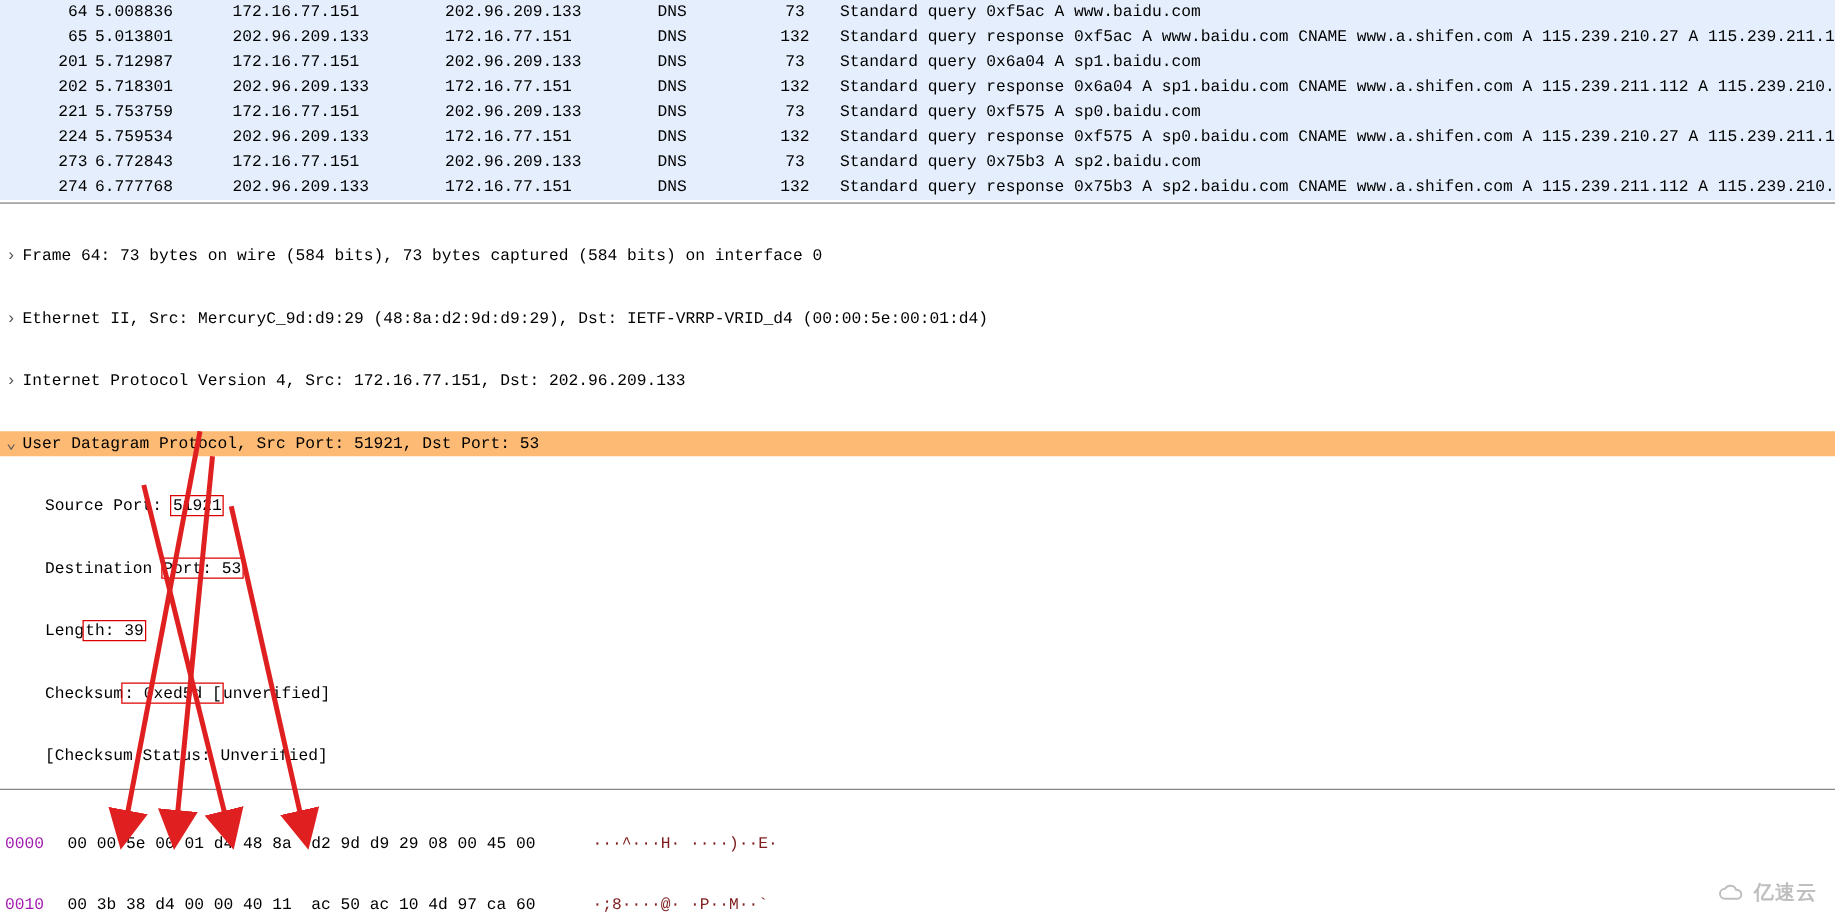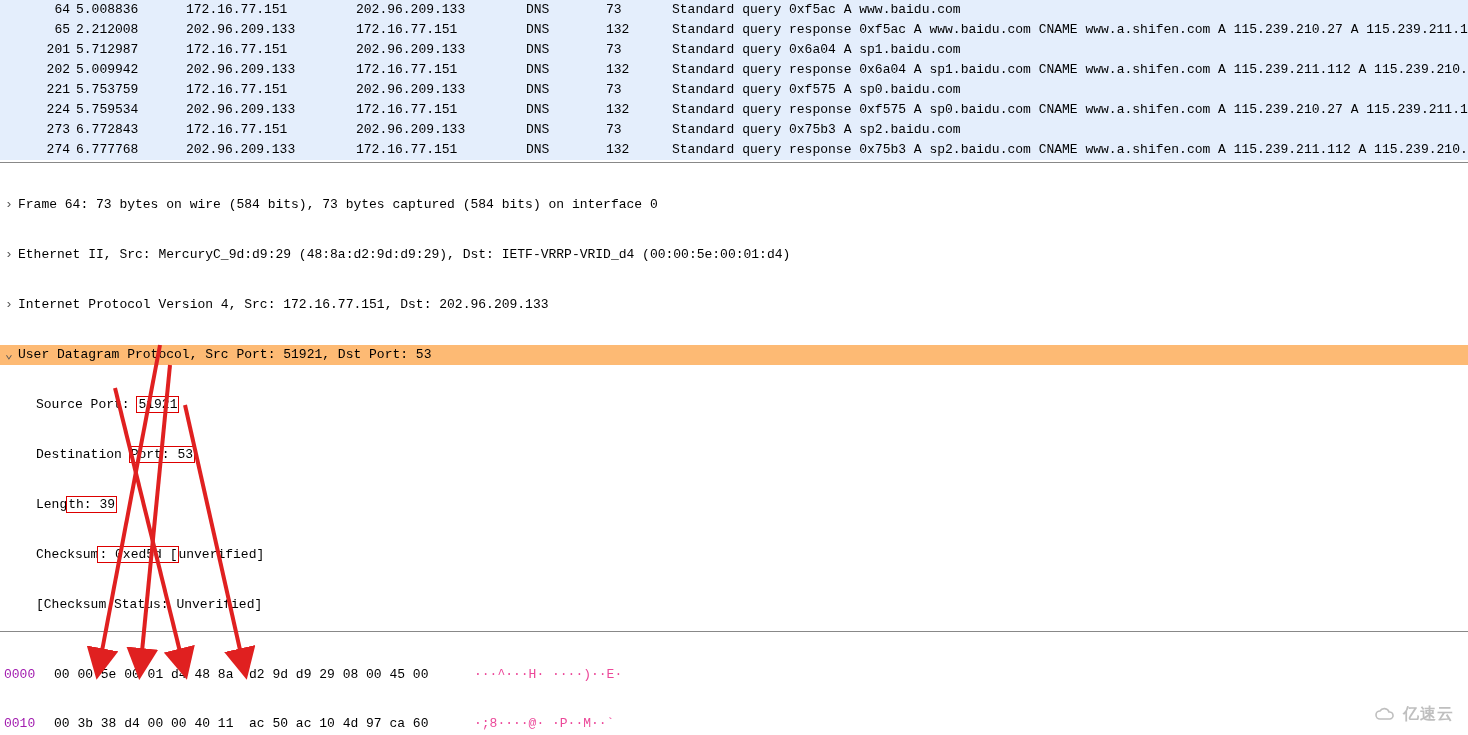--- a/index.html
+++ b/index.html
@@ -6,50 +6,50 @@
   .pane{border-top:1px solid #999}
   
   .plist{height:162px;overflow:hidden;background:#a3a3a3}
   .prow{display:flex;height:20px;line-height:20px;white-space:pre;cursor:default}
   .prow.blue{background:#e4eefc}
   .c-no{width:70px;text-align:right;padding-right:6px}
   .c-time{width:110px}
   .c-src{width:170px}
   .c-dst{width:170px}
   .c-proto{width:80px}
-  .c-len{width:60px;text-align:left;padding-right:6px}
+  .c-len{width:60px;text-align:center;padding-right:6px}
   .c-info{flex:1;overflow:hidden}
   .plist-filler{height:80px;background:#fff}
   
   .pdet{border-top:1px solid #888;height:240px;padding:2px 0 0 0;white-space:pre}
   .pdet .ln{height:20px;line-height:20px}
   .pdet .sel{background:#fdba74}
   .tri{display:inline-block;width:18px;text-align:center;color:#555}
   .ind1{padding-left:18px}
   .ind2{padding-left:36px}
   .box{border:1px solid #d00;padding:0 1px;margin:0 -1px}
   
   .pbytes{position:absolute;left:0;right:0;bottom:0;height:100px;border-top:1px solid #888;padding-top:3px;white-space:pre;background:#fff}
   .pbytes .ln{height:19px;line-height:19px}
   .off{color:#a21caf;display:inline-block;width:50px;padding-left:4px}
   .hex{display:inline-block;width:420px}
   .asc{display:inline-block}
-  .dot{color:#ec4899}
+  .dot{color:#7f1d1d}
   .watermark{position:absolute;right:14px;bottom:10px;font-family:Liberation Serif, serif;font-size:16px;font-weight:bold;color:#bfbfbf;letter-spacing:1px}
   .watermark svg{vertical-align:middle;margin-right:4px}
   .svg-overlay{position:absolute;left:0;top:0;pointer-events:none}
 </style>
 </head>
 <body>
 
 <div class="plist">
   <div class="prow blue"><span class="c-no">64</span><span class="c-time">5.008836</span><span class="c-src">172.16.77.151</span><span class="c-dst">202.96.209.133</span><span class="c-proto">DNS</span><span class="c-len">73</span><span class="c-info">Standard query 0xf5ac A www.baidu.com</span></div>
-  <div class="prow blue"><span class="c-no">65</span><span class="c-time">2.212008</span><span class="c-src">202.96.209.133</span><span class="c-dst">172.16.77.151</span><span class="c-proto">DNS</span><span class="c-len">132</span><span class="c-info">Standard query response 0xf5ac A www.baidu.com CNAME www.a.shifen.com A 115.239.210.27 A 115.239.211.112</span></div>
+  <div class="prow blue"><span class="c-no">65</span><span class="c-time">5.013801</span><span class="c-src">202.96.209.133</span><span class="c-dst">172.16.77.151</span><span class="c-proto">DNS</span><span class="c-len">132</span><span class="c-info">Standard query response 0xf5ac A www.baidu.com CNAME www.a.shifen.com A 115.239.210.27 A 115.239.211.112</span></div>
   <div class="prow blue"><span class="c-no">201</span><span class="c-time">5.712987</span><span class="c-src">172.16.77.151</span><span class="c-dst">202.96.209.133</span><span class="c-proto">DNS</span><span class="c-len">73</span><span class="c-info">Standard query 0x6a04 A sp1.baidu.com</span></div>
-  <div class="prow blue"><span class="c-no">202</span><span class="c-time">5.009942</span><span class="c-src">202.96.209.133</span><span class="c-dst">172.16.77.151</span><span class="c-proto">DNS</span><span class="c-len">132</span><span class="c-info">Standard query response 0x6a04 A sp1.baidu.com CNAME www.a.shifen.com A 115.239.211.112 A 115.239.210.27</span></div>
+  <div class="prow blue"><span class="c-no">202</span><span class="c-time">5.718301</span><span class="c-src">202.96.209.133</span><span class="c-dst">172.16.77.151</span><span class="c-proto">DNS</span><span class="c-len">132</span><span class="c-info">Standard query response 0x6a04 A sp1.baidu.com CNAME www.a.shifen.com A 115.239.211.112 A 115.239.210.27</span></div>
   <div class="prow blue"><span class="c-no">221</span><span class="c-time">5.753759</span><span class="c-src">172.16.77.151</span><span class="c-dst">202.96.209.133</span><span class="c-proto">DNS</span><span class="c-len">73</span><span class="c-info">Standard query 0xf575 A sp0.baidu.com</span></div>
   <div class="prow blue"><span class="c-no">224</span><span class="c-time">5.759534</span><span class="c-src">202.96.209.133</span><span class="c-dst">172.16.77.151</span><span class="c-proto">DNS</span><span class="c-len">132</span><span class="c-info">Standard query response 0xf575 A sp0.baidu.com CNAME www.a.shifen.com A 115.239.210.27 A 115.239.211.112</span></div>
   <div class="prow blue"><span class="c-no">273</span><span class="c-time">6.772843</span><span class="c-src">172.16.77.151</span><span class="c-dst">202.96.209.133</span><span class="c-proto">DNS</span><span class="c-len">73</span><span class="c-info">Standard query 0x75b3 A sp2.baidu.com</span></div>
   <div class="prow blue"><span class="c-no">274</span><span class="c-time">6.777768</span><span class="c-src">202.96.209.133</span><span class="c-dst">172.16.77.151</span><span class="c-proto">DNS</span><span class="c-len">132</span><span class="c-info">Standard query response 0x75b3 A sp2.baidu.com CNAME www.a.shifen.com A 115.239.211.112 A 115.239.210.27</span></div>
   <div class="plist-filler"></div>
 </div>
 
 <div class="pdet pane">
   <div class="ln"><span class="tri">›</span><span>Frame 64: 73 bytes on wire (584 bits), 73 bytes captured (584 bits) on interface 0</span></div>
   <div class="ln"><span class="tri">›</span><span>Ethernet II, Src: MercuryC_9d:d9:29 (48:8a:d2:9d:d9:29), Dst: IETF-VRRP-VRID_d4 (00:00:5e:00:01:d4)</span></div>

